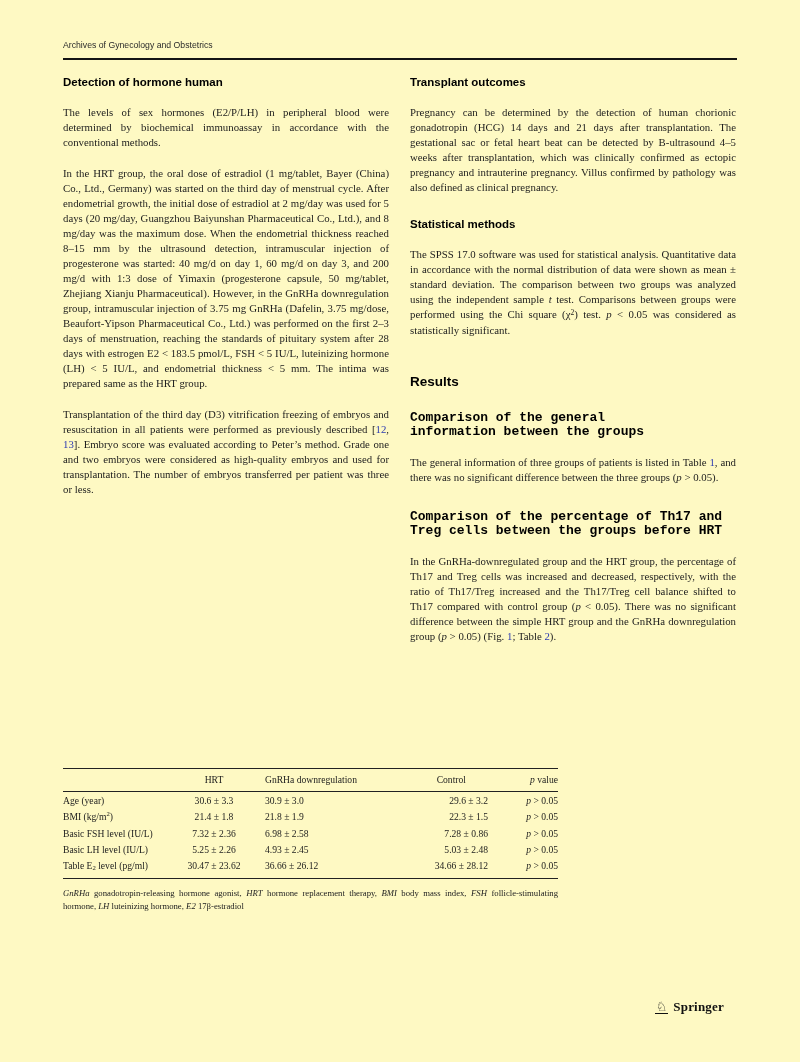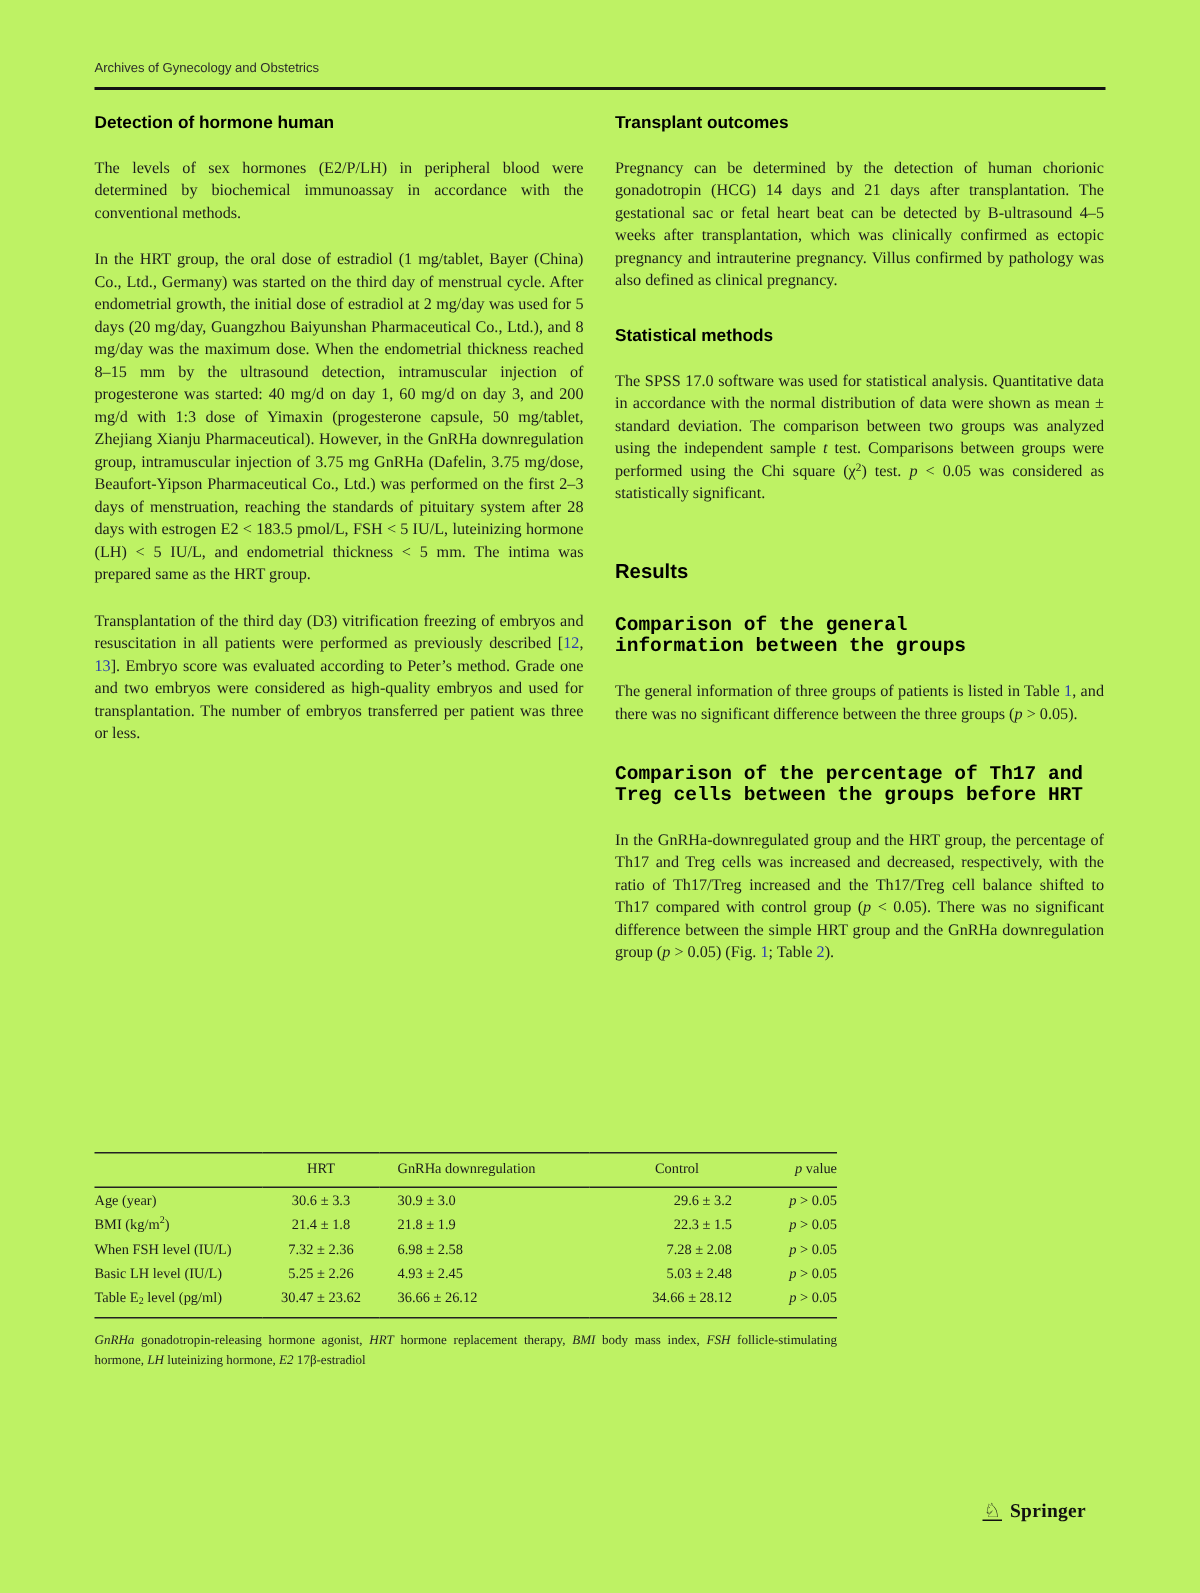--- a/index.html
+++ b/index.html
@@ -1,18 +1,18 @@
 <!DOCTYPE html>
 <html><head>
 <meta charset="utf-8">
 <style>
   html,body { margin:0; padding:0; background:#e8e8e8; }
   .page {
     position:relative; width:800px; height:1062px; margin:0 auto;
-    background:#bef264; overflow:hidden;
+    background:#fef9c3; overflow:hidden;
     font-family:"Liberation Serif", serif; color:#1c1c1c;
   }
   .content { position:absolute; left:63px; top:40px; width:674px; }
   .running-head {
     font-family:"Liberation Sans", sans-serif; font-size:8.7px; color:#2b2b2b;
     margin:0 0 8px 0;
   }
   .head-rule { border:0; border-top:2px solid #141414; margin:0 0 15px 0; }
   .columns { display:flex; gap:21px; }
   .col { width:326px; }
@@ -128,24 +128,24 @@
             <td class="c-p"><span class="seg-i">p</span><span> &gt; 0.05</span></td>
           </tr>
           <tr>
             <td class="c-label"><span>BMI (kg/m</span><span class="seg-sup">2</span><span>)</span></td>
             <td class="c-hrt">21.4 ± 1.8</td>
             <td class="c-gnrha">21.8 ± 1.9</td>
             <td class="c-ctrl">22.3 ± 1.5</td>
             <td class="c-p"><span class="seg-i">p</span><span> &gt; 0.05</span></td>
           </tr>
           <tr>
-            <td class="c-label"><span>When FSH level (IU/L)</span></td>
+            <td class="c-label"><span>Basic FSH level (IU/L)</span></td>
             <td class="c-hrt">7.32 ± 2.36</td>
             <td class="c-gnrha">6.98 ± 2.58</td>
-            <td class="c-ctrl">7.28 ± 2.08</td>
+            <td class="c-ctrl">7.28 ± 0.86</td>
             <td class="c-p"><span class="seg-i">p</span><span> &gt; 0.05</span></td>
           </tr>
           <tr>
             <td class="c-label"><span>Basic LH level (IU/L)</span></td>
             <td class="c-hrt">5.25 ± 2.26</td>
             <td class="c-gnrha">4.93 ± 2.45</td>
             <td class="c-ctrl">5.03 ± 2.48</td>
             <td class="c-p"><span class="seg-i">p</span><span> &gt; 0.05</span></td>
           </tr>
           <tr>

